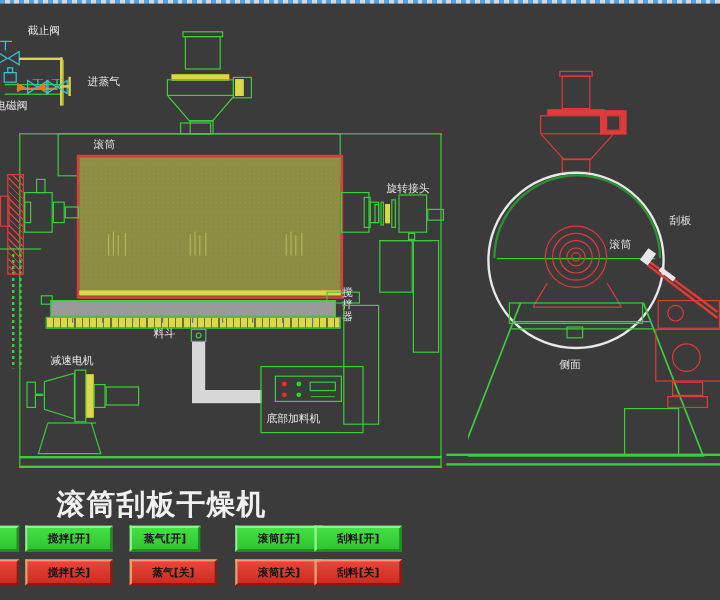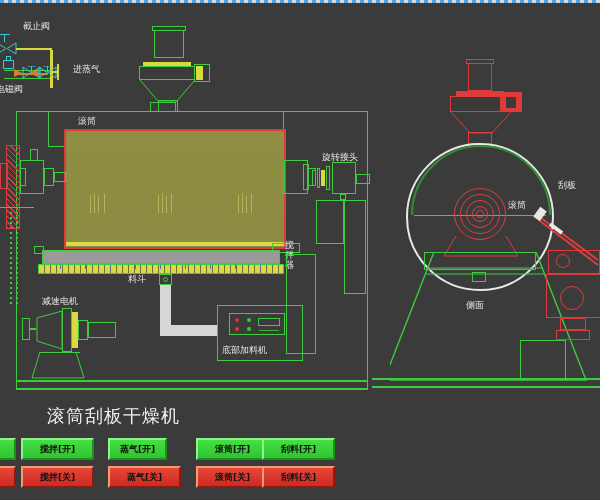--- a/index.html
+++ b/index.html
@@ -82,22 +82,22 @@
     position:absolute;
     background:repeating-linear-gradient(to bottom,#3ecb3e 0 2px,transparent 2px 5px);
   }
   .dotcol2{
     position:absolute;
     background:repeating-linear-gradient(to bottom,#3ecb3e 0 2px,transparent 2px 5px);
   }
 
   
   .title{
-    position:absolute;color:#f0f0f0;font-weight:normal;
-    font-size:18px;letter-spacing:1px;white-space:nowrap;
+    position:absolute;color:#f0f0f0;font-weight:bold;
+    font-size:24px;letter-spacing:1px;white-space:nowrap;
   }
 
   
   .btn{
     position:absolute;box-sizing:border-box;
     display:flex;align-items:center;justify-content:center;
     font-size:9px;font-weight:bold;color:#111;
     white-space:nowrap;cursor:pointer;
   }
   .btn.green{

